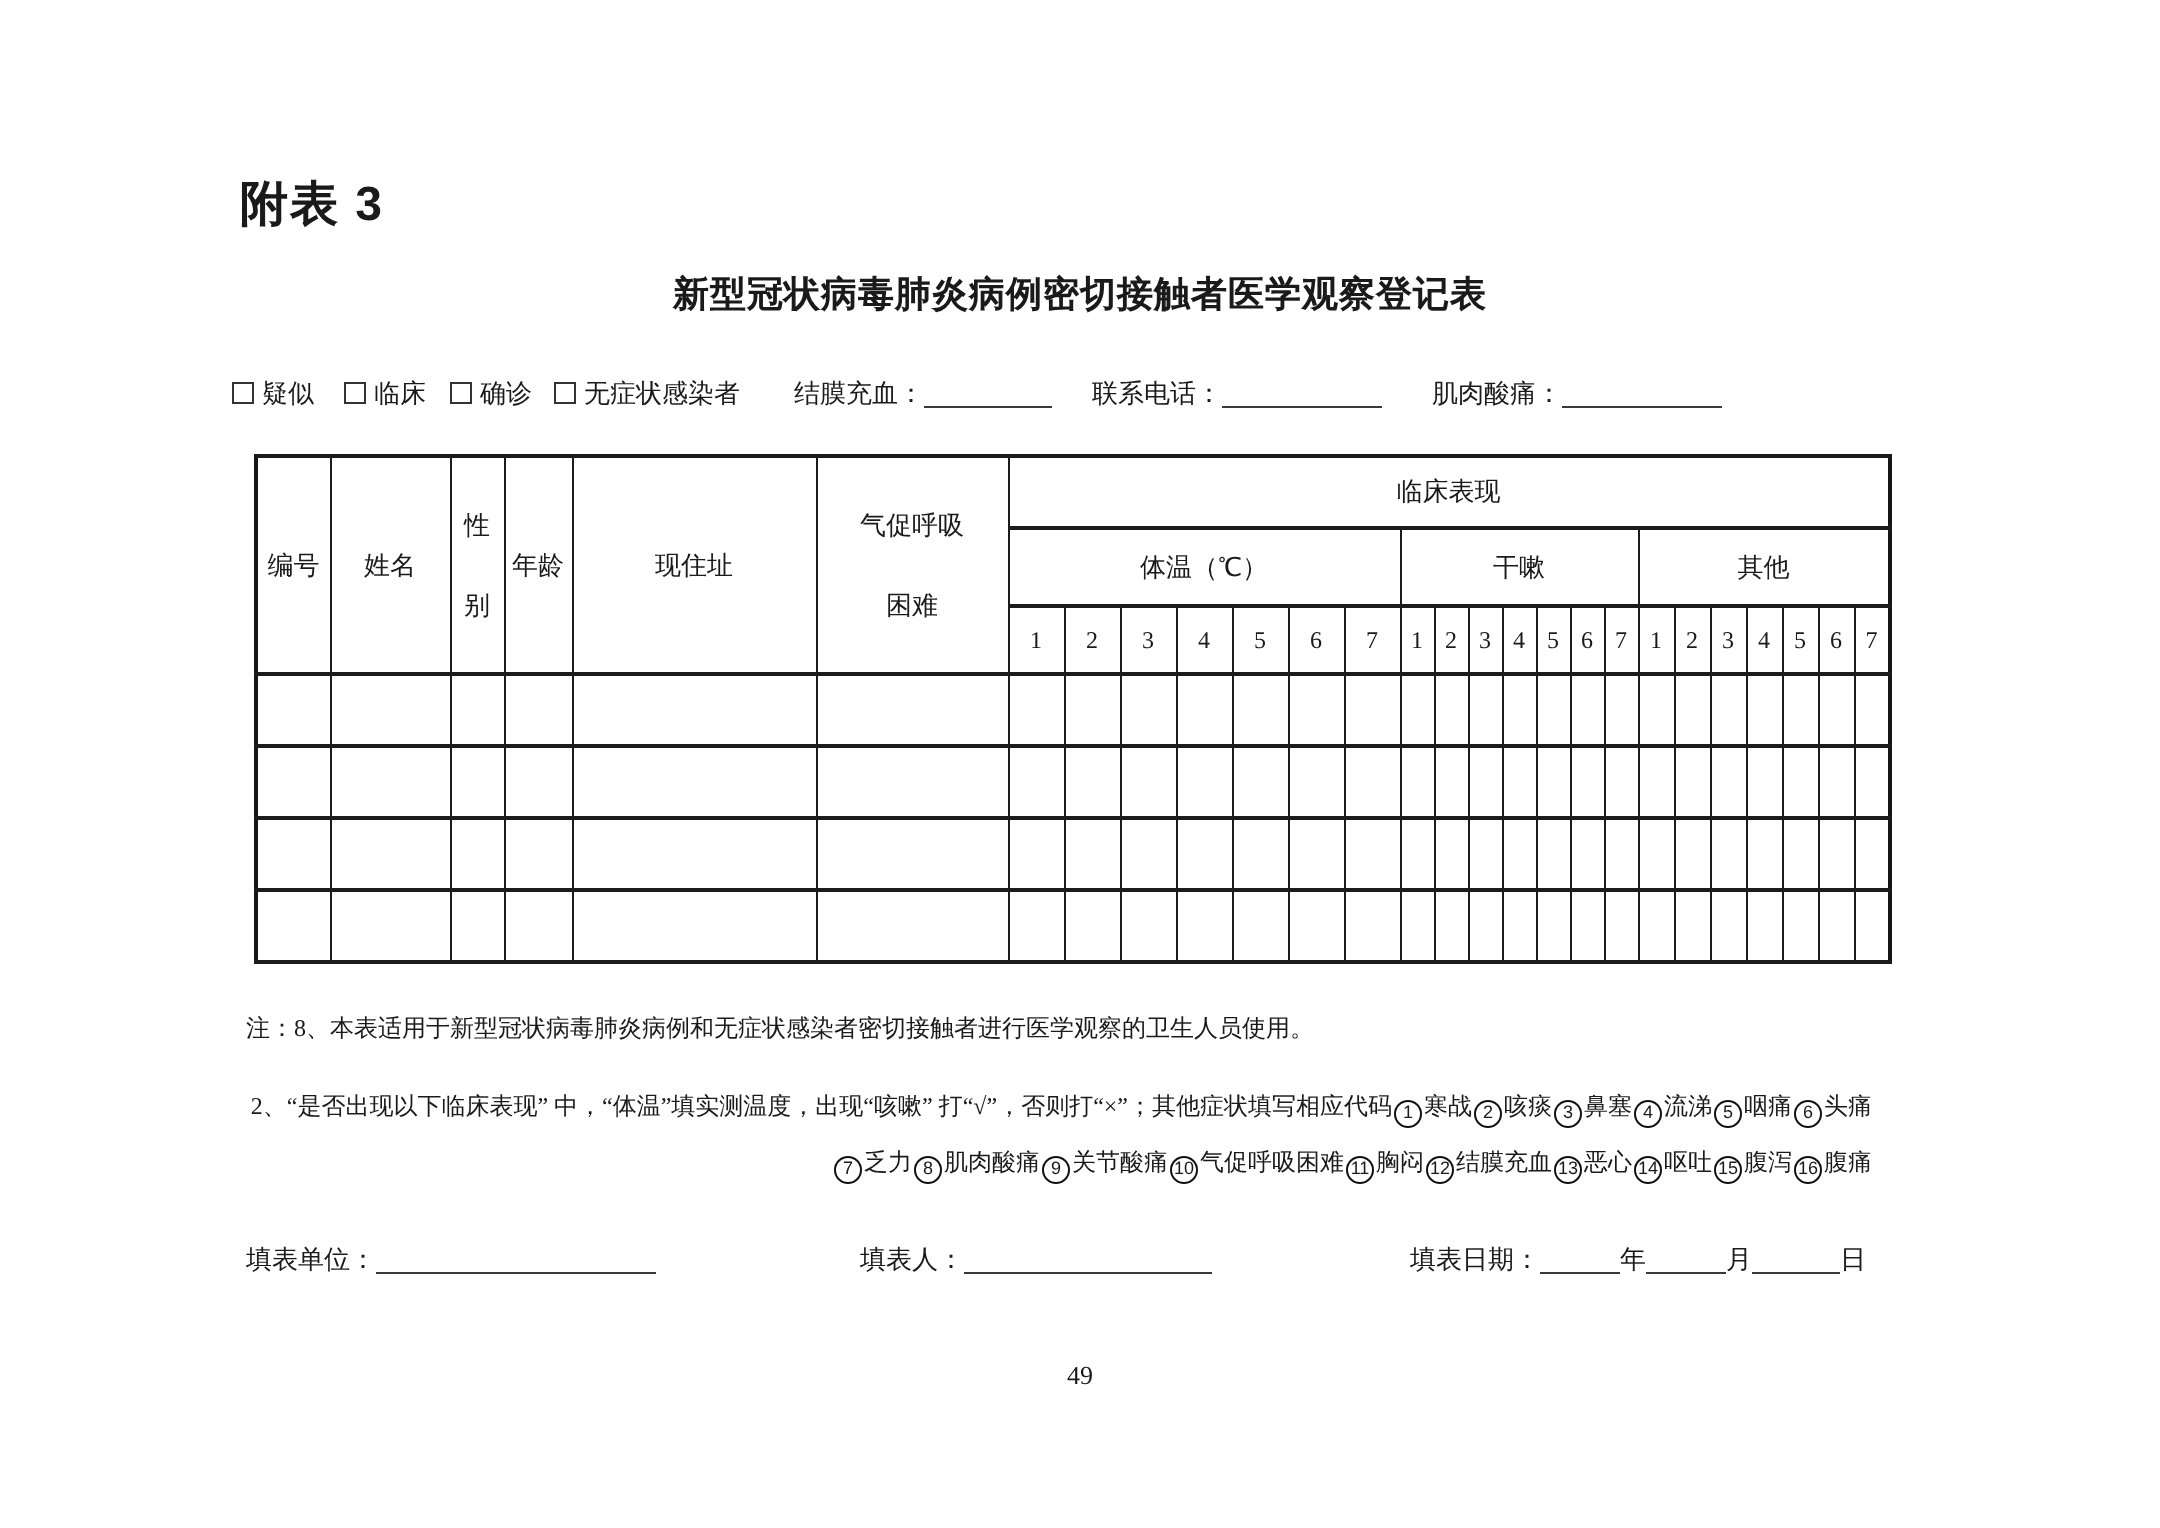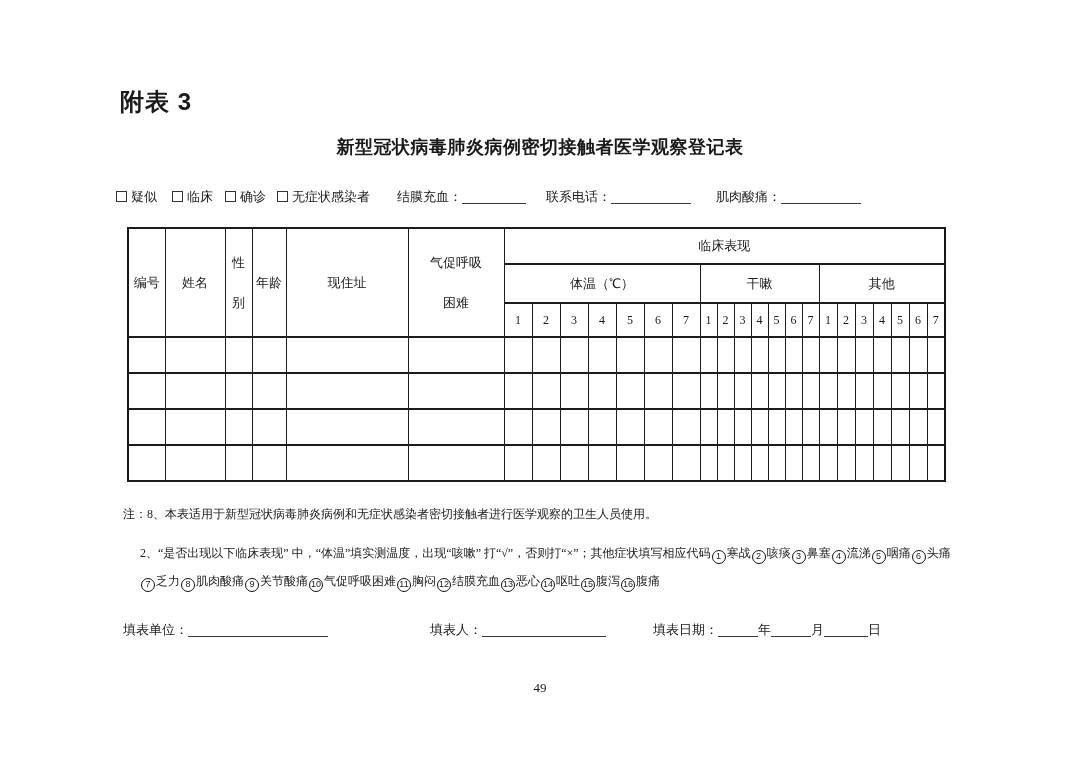--- a/index.html
+++ b/index.html
@@ -37,21 +37,21 @@
   }
   thead tr.r1 { height:36px; }
   thead tr.r2 { height:39px;padding-left:12px; }
   thead tr.r3 { height:34px; }
   thead tr.r3 th { font-size:12px; }
   tbody tr { height:36px; }
   .v-wrap { display:inline-block; width:14px; word-break:break-all; line-height:40px; }
   .two-line { display:inline-block; width:60px; word-break:break-all; line-height:40px; }
 
   .note1 { position:absolute; left:123px; top:506px; font-size:12px; }
-  .note2 { position:absolute; left:140px; top:539px; width:824px; font-size:12px; line-height:28px; }
+  .note2 { position:absolute; left:112px; top:539px; width:824px; font-size:12px; line-height:28px;text-align:right; }
   .circ {
     display:inline-flex; box-sizing:border-box; width:14px; height:14px;
     border:1px solid #111; border-radius:50%;
     align-items:center; justify-content:center;
     font-size:9px; line-height:1; margin:0 1px; vertical-align:-2px;
     font-family:"Liberation Sans", sans-serif;
   }
   .footer-row { position:absolute; left:123px; top:621px; width:880px; height:22px; font-size:13px; }
   .footer-row .item { position:absolute; top:0; white-space:nowrap; }
   .page-num { position:absolute; left:0; top:680px; width:1080px; text-align:center; font-size:13px; }
@@ -266,18 +266,18 @@
 
   <div class="note1">注：8、本表适用于新型冠状病毒肺炎病例和无症状感染者密切接触者进行医学观察的卫生人员使用。</div>
 
   <div class="note2">
     <span>2、“是否出现以下临床表现” 中，“体温”填实测温度，出现“咳嗽” 打“√”，否则打“×”；其他症状填写相应代码</span><span><span class="circ">1</span><span>寒战</span><span class="circ">2</span><span>咳痰</span><span class="circ">3</span><span>鼻塞</span><span class="circ">4</span><span>流涕</span><span class="circ">5</span><span>咽痛</span><span class="circ">6</span><span>头痛</span><span class="circ">7</span><span>乏力</span><span class="circ">8</span><span>肌肉酸痛</span><span class="circ">9</span><span>关节酸痛</span><span class="circ">10</span><span>气促呼吸困难</span><span class="circ">11</span><span>胸闷</span><span class="circ">12</span><span>结膜充血</span><span class="circ">13</span><span>恶心</span><span class="circ">14</span><span>呕吐</span><span class="circ">15</span><span>腹泻</span><span class="circ">16</span><span>腹痛</span></span>
   </div>
 
   <div class="footer-row">
     <span class="item" style="left:0"><span>填表单位：</span><span class="blank b140"></span></span>
     <span class="item" style="left:307px"><span>填表人：</span><span class="blank b124"></span></span>
-    <span class="item" style="left:530px"><span>填表日期：</span><span class="blank b40"></span><span>年</span><span class="blank b40"></span><span>月</span><span class="blank b44"></span><span>日</span></span>
+    <span class="item" style="left:582px"><span>填表日期：</span><span class="blank b40"></span><span>年</span><span class="blank b40"></span><span>月</span><span class="blank b44"></span><span>日</span></span>
   </div>
 
   <div class="page-num">49</div>
 
 </div>
 
 </body></html>

